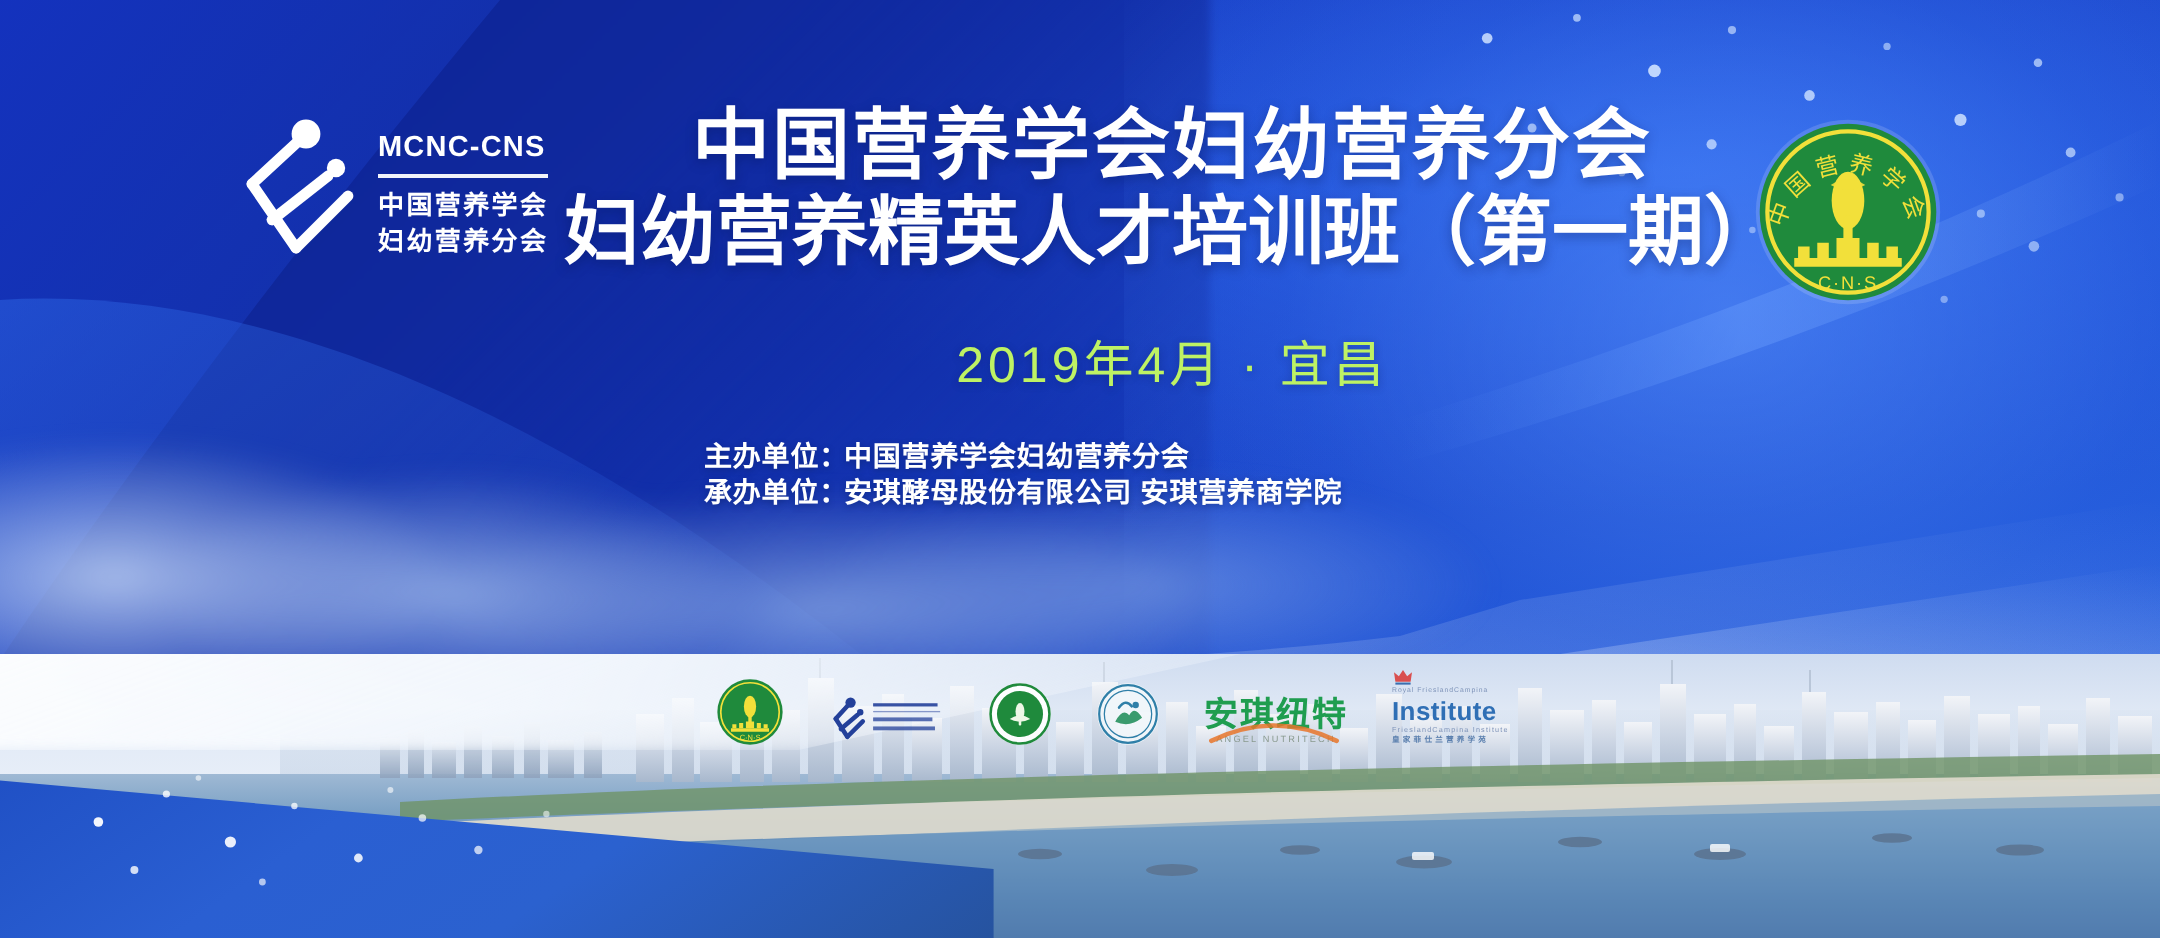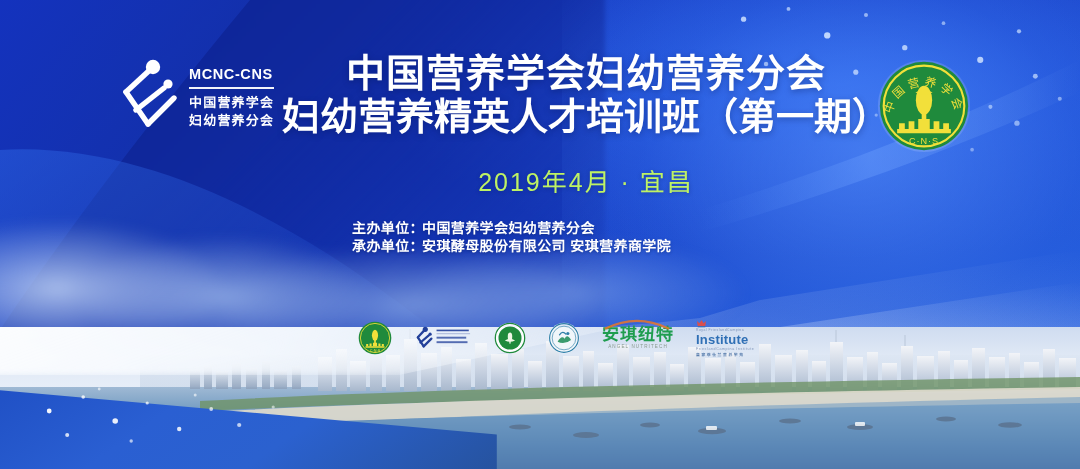--- a/index.html
+++ b/index.html
@@ -121,21 +121,21 @@
   .org-row{display:flex;align-items:flex-start;}
   .org-label{width:70px;flex:none;}
   .org-values{display:flex;flex-direction:column;}
   .org-val{white-space:nowrap;}
 
   
   .sponsors{
     position:absolute;left:358px;top:319px;
     display:flex;align-items:center;gap:22px;
   }
-  .sp{display:flex;align-items:center;justify-content:center;height:38px;}
+  .sp{display:flex;align-items:flex-end;justify-content:center;height:38px;margin-top:16px;}
 
   .seal{border-radius:50%;display:block;}
 
   .angel{display:flex;flex-direction:column;align-items:center;line-height:1;}
   .angel-cn{
     color:#1f9d4f;font-size:17px;font-weight:bold;letter-spacing:1px;
     white-space:nowrap;
   }
   .angel-en{
     color:#8a9a8f;font-size:4.6px;letter-spacing:1.1px;margin-top:2.5px;

